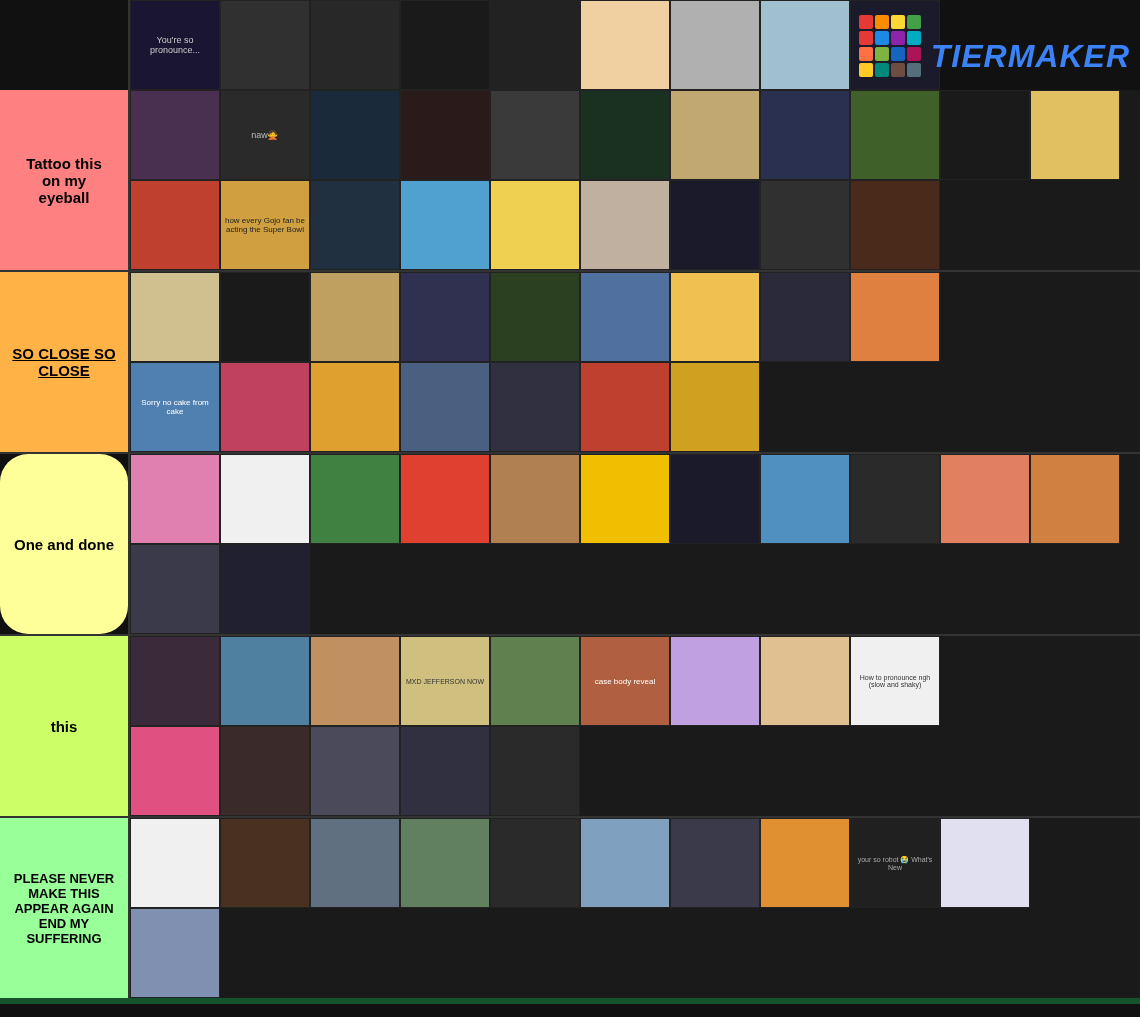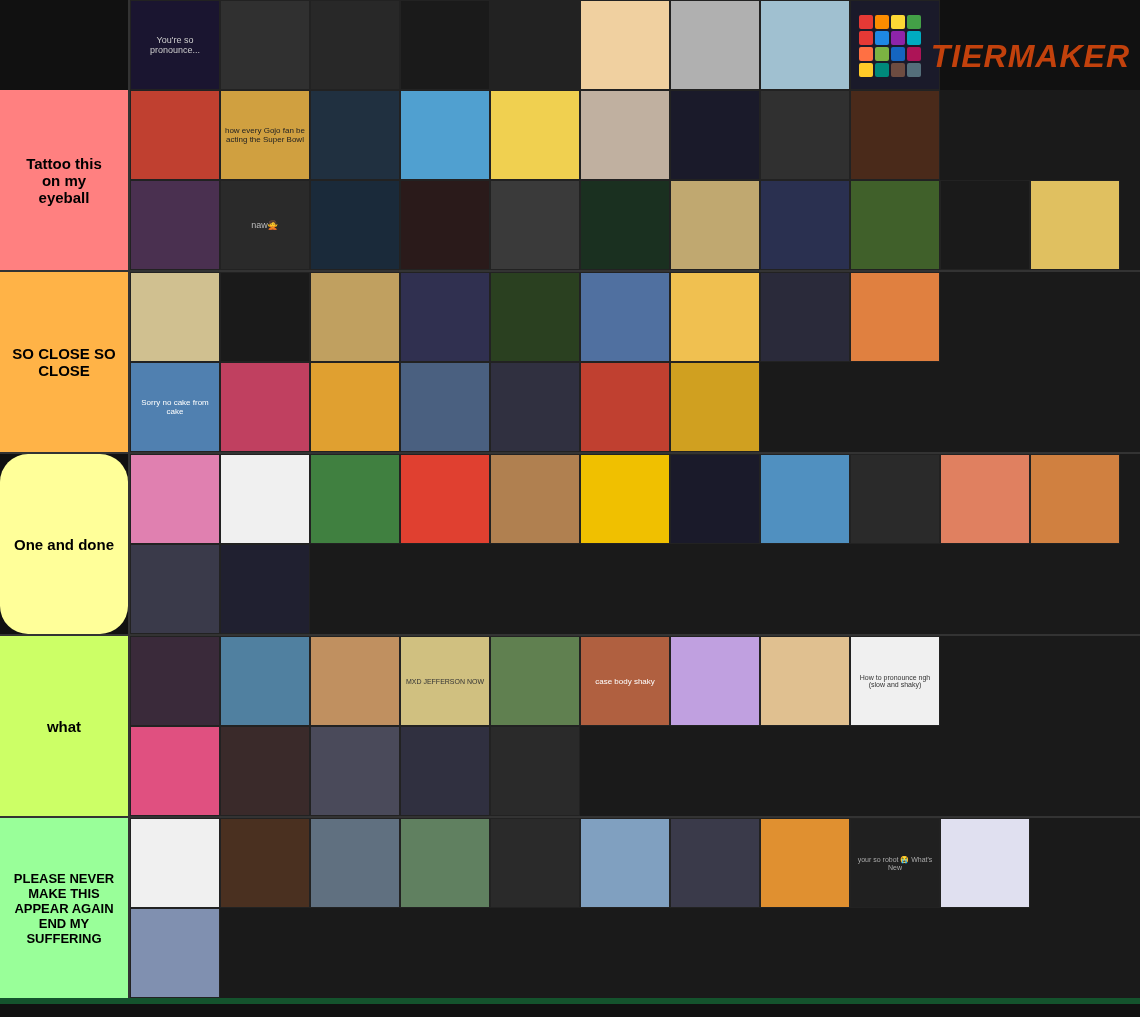--- a/index.html
+++ b/index.html
@@ -85,30 +85,66 @@
         <div style="background:#00acc1;border-radius:2px;"></div>
         <div style="background:#ff7043;border-radius:2px;"></div>
         <div style="background:#7cb342;border-radius:2px;"></div>
         <div style="background:#1565c0;border-radius:2px;"></div>
         <div style="background:#ad1457;border-radius:2px;"></div>
         <div style="background:#ffca28;border-radius:2px;"></div>
         <div style="background:#00897b;border-radius:2px;"></div>
         <div style="background:#6d4c41;border-radius:2px;"></div>
         <div style="background:#546e7a;border-radius:2px;"></div>
       </div>
-      <span style="color:#c2410c;font-size:32px;font-weight:900;font-style:italic;font-family:Arial Black,Arial,sans-serif;letter-spacing:1px;margin-top:21px;">TIERMAKER</span>
+      <span style="color:#3b82f6;font-size:32px;font-weight:900;font-style:italic;font-family:Arial Black,Arial,sans-serif;letter-spacing:1px;margin-top:21px;">TIERMAKER</span>
     </div>
   </div>
 
   <div style="display:flex;border-bottom:2px solid #333;">
     <div style="width:128px;min-width:128px;background:#ff8080;display:flex;align-items:center;justify-content:center;text-align:center;font-weight:bold;font-size:15px;padding:17px;color:#000;word-break:break-word;">Tattoo this on my eyeball</div>
     <div style="display:flex;flex-direction:column;flex:1;border-left:2px solid #333;background:#1a1a1a;">
 
       <div style="display:flex;">
         <div class="img-block">
+            <div class="thumb" style="background:#4a3050;"></div>
+          </div>
+        <div class="img-block">
+            <div class="thumb" style="background:#2a2a2a;font-size:9px;color:#bbb;">naw🙅</div>
+          </div>
+        <div class="img-block">
+            <div class="thumb" style="background:#1a2a3a;"></div>
+          </div>
+        <div class="img-block">
+            <div class="thumb" style="background:#2a1a1a;"></div>
+          </div>
+        <div class="img-block">
+            <div class="thumb" style="background:#3a3a3a;"></div>
+          </div>
+        <div class="img-block">
+            <div class="thumb" style="background:#1a3020;"></div>
+          </div>
+        <div class="img-block">
+            <div class="thumb" style="background:#c0a870;"></div>
+          </div>
+        <div class="img-block">
+            <div class="thumb" style="background:#2a3050;"></div>
+          </div>
+        <div class="img-block">
+            <div class="thumb" style="background:#40602a;"></div>
+          </div>
+        <div class="img-block">
+            <div class="thumb" style="background:#1a1a1a;"></div>
+          </div>
+        <div class="img-block">
+            <div class="thumb" style="background:#e0c060;"></div>
+          </div>
+      </div>
+
+      <div style="display:flex;">
+        <div class="img-block">
             <div class="thumb" style="background:#c04030;"></div>
           </div>
         <div class="img-block">
             <div class="thumb" style="background:#d0a040;font-size:8px;color:#222;">how every Gojo fan be acting the Super Bowl</div>
           </div>
         <div class="img-block">
             <div class="thumb" style="background:#203040;"></div>
           </div>
         <div class="img-block">
             <div class="thumb" style="background:#50a0d0;"></div>
@@ -122,61 +158,25 @@
         <div class="img-block">
             <div class="thumb" style="background:#1a1a2a;"></div>
           </div>
         <div class="img-block">
             <div class="thumb" style="background:#303030;"></div>
           </div>
         <div class="img-block">
             <div class="thumb" style="background:#4a2a1a;"></div>
           </div>
       </div>
-
-      <div style="display:flex;">
-        <div class="img-block">
-            <div class="thumb" style="background:#4a3050;"></div>
-          </div>
-        <div class="img-block">
-            <div class="thumb" style="background:#2a2a2a;font-size:9px;color:#bbb;">naw🙅</div>
-          </div>
-        <div class="img-block">
-            <div class="thumb" style="background:#1a2a3a;"></div>
-          </div>
-        <div class="img-block">
-            <div class="thumb" style="background:#2a1a1a;"></div>
-          </div>
-        <div class="img-block">
-            <div class="thumb" style="background:#3a3a3a;"></div>
-          </div>
-        <div class="img-block">
-            <div class="thumb" style="background:#1a3020;"></div>
-          </div>
-        <div class="img-block">
-            <div class="thumb" style="background:#c0a870;"></div>
-          </div>
-        <div class="img-block">
-            <div class="thumb" style="background:#2a3050;"></div>
-          </div>
-        <div class="img-block">
-            <div class="thumb" style="background:#40602a;"></div>
-          </div>
-        <div class="img-block">
-            <div class="thumb" style="background:#1a1a1a;"></div>
-          </div>
-        <div class="img-block">
-            <div class="thumb" style="background:#e0c060;"></div>
-          </div>
-      </div>
     </div>
   </div>
 
   <div style="display:flex;border-bottom:2px solid #333;">
-    <div style="width:128px;min-width:128px;background:#ffb347;display:flex;align-items:center;justify-content:center;text-align:center;font-weight:bold;font-size:15px;padding:8px;color:#000;word-break:break-word;">SO CLOSE SO CLOSE</div>
+    <div style="width:128px;min-width:128px;background:#ffb347;display:flex;align-items:center;justify-content:center;text-align:center;font-weight:bold;font-size:15px;padding:8px;color:#000;word-break:break-word;text-decoration:underline;">SO CLOSE SO CLOSE</div>
     <div style="display:flex;flex-direction:column;flex:1;border-left:2px solid #333;background:#1a1a1a;">
 
       <div style="display:flex;">
         <div class="img-block">
             <div class="thumb" style="background:#d0c090;"></div>
           </div>
         <div class="img-block">
             <div class="thumb" style="background:#1a1a1a;"></div>
           </div>
         <div class="img-block">
@@ -273,41 +273,41 @@
             <div class="thumb" style="background:#3a3a4a;"></div>
           </div>
         <div class="img-block">
             <div class="thumb" style="background:#202030;"></div>
           </div>
       </div>
     </div>
   </div>
 
   <div style="display:flex;border-bottom:2px solid #333;">
-    <div style="width:128px;min-width:128px;background:#ccff66;display:flex;align-items:center;justify-content:center;text-align:center;font-weight:bold;font-size:15px;padding:8px;color:#000;word-break:break-word;">what</div>
+    <div style="width:128px;min-width:128px;background:#ccff66;display:flex;align-items:center;justify-content:center;text-align:center;font-weight:bold;font-size:15px;padding:8px;color:#000;word-break:break-word;">this</div>
     <div style="display:flex;flex-direction:column;flex:1;border-left:2px solid #333;background:#1a1a1a;">
 
       <div style="display:flex;">
         <div class="img-block">
             <div class="thumb" style="background:#3a2a3a;"></div>
           </div>
         <div class="img-block">
             <div class="thumb" style="background:#5080a0;"></div>
           </div>
         <div class="img-block">
             <div class="thumb" style="background:#c09060;"></div>
           </div>
         <div class="img-block">
             <div class="thumb" style="background:#d0c080;font-size:7px;color:#333;">MXD JEFFERSON NOW</div>
           </div>
         <div class="img-block">
             <div class="thumb" style="background:#608050;"></div>
           </div>
         <div class="img-block">
-            <div class="thumb" style="background:#b06040;font-size:8px;color:#fff;">case body shaky</div>
+            <div class="thumb" style="background:#b06040;font-size:8px;color:#fff;">case body reveal</div>
           </div>
         <div class="img-block">
             <div class="thumb" style="background:#c0a0e0;"></div>
           </div>
         <div class="img-block">
             <div class="thumb" style="background:#e0c090;"></div>
           </div>
         <div class="img-block">
             <div class="thumb" style="background:#f0f0f0;font-size:7px;color:#333;">How to pronounce ngh (slow and shaky)</div>
           </div>

